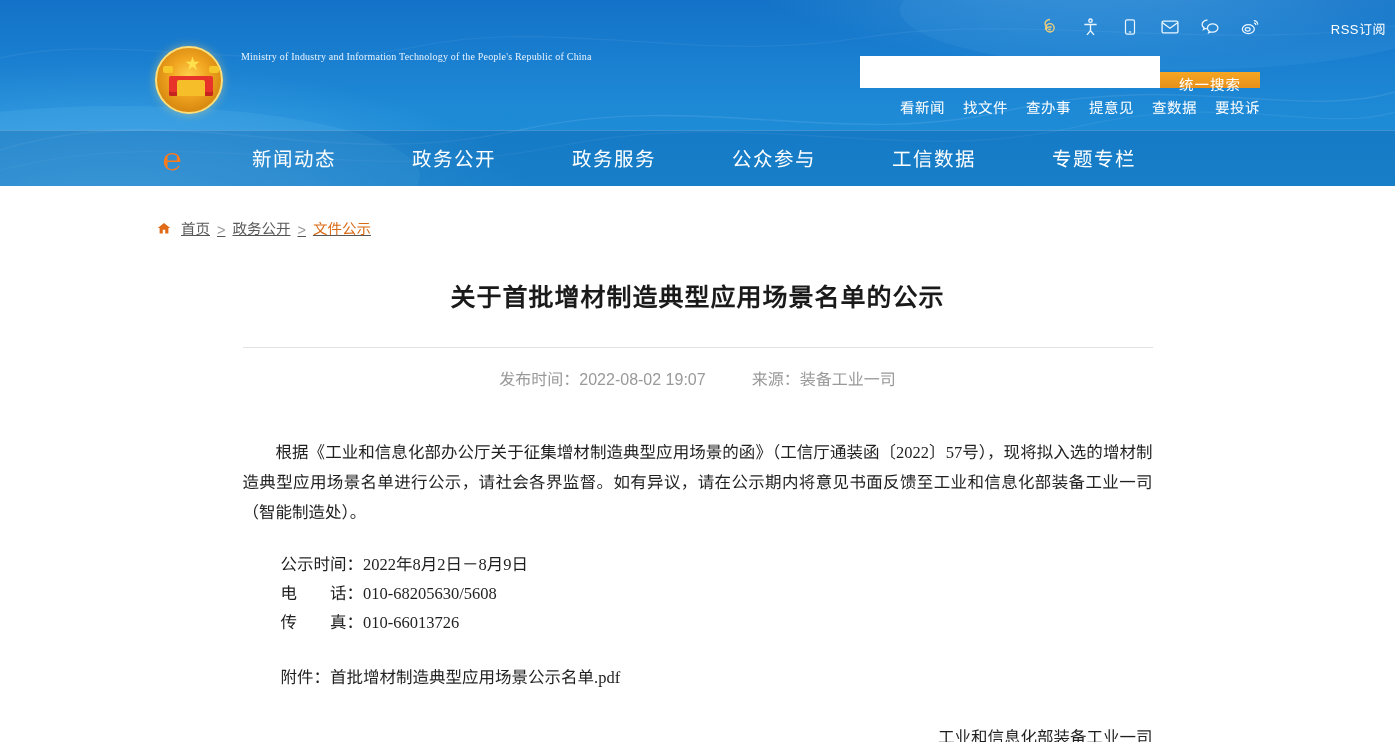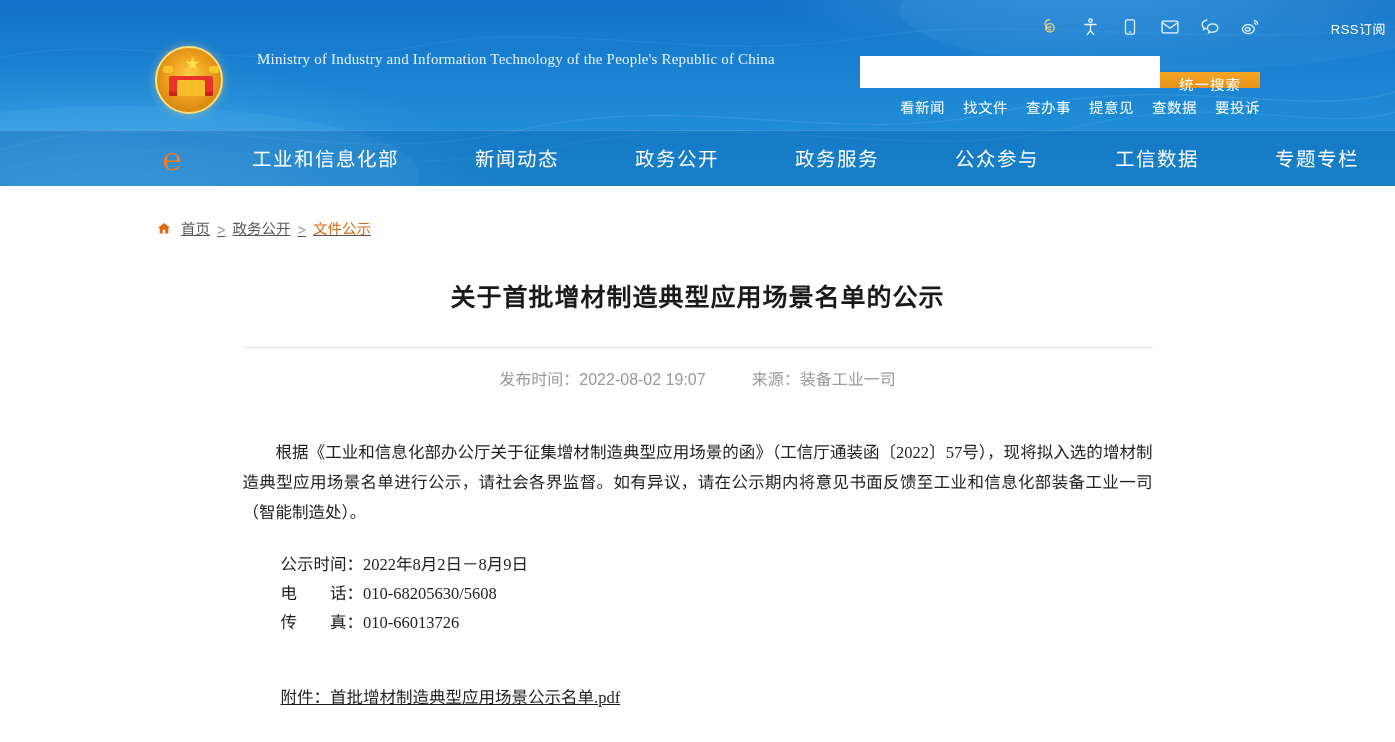--- a/index.html
+++ b/index.html
@@ -72,23 +72,22 @@
   .emblem .ears i { position:absolute; width:10px; height:7px; background:#f6c528; border-radius:2px; }
   .emblem .ears i:nth-child(1){ left:0; }
   .emblem .ears i:nth-child(2){ left:46px; }
   .brand-text { padding-top: 2px; }
   .brand-cn {
     color: #ffffff; font-size: 35px; font-weight: bold; letter-spacing: 2.5px;
     line-height: 44px; text-shadow: 0 1px 3px rgba(0,40,90,.35);
     font-family: "Liberation Serif", "DejaVu Serif", serif;
   }
   .brand-en {
-    color: #e7f3ff; font-size: 15px; letter-spacing: .2px; margin-top: 3px;
+    color: #e7f3ff; font-size: 10px; letter-spacing: .2px; margin-top: 3px;
     font-family: "Liberation Serif", "DejaVu Serif", serif;
-    margin-left: 16px;
   }
 
   .search-wrap {
     position: absolute; right: 135px; top: 56px; z-index: 4;
     display: flex; align-items: stretch;
   }
   .search-input {
     width: 300px; height: 32px;
     border: none; outline: none; padding: 0 10px;
     font-size: 14px; background: #ffffff; color: #333;
@@ -153,21 +152,21 @@
     color: #999999; font-size: 16px; padding: 18px 0 0 0;
   }
   .article-body {
     margin-top: 48px; color: #1f1f1f; font-size: 16.5px; line-height: 30px;
     font-family: "Liberation Serif", "DejaVu Serif", serif;
   }
   .article-body p { margin: 8px 0 22px 0; text-align: justify; }
   .p-indent { text-indent: 2em; }
   .info-block { margin: 0 0 8px 0; padding-left: 38px; line-height: 29px; }
   .info-block .row { white-space: pre; }
-  .attach { padding-left: 38px; margin-top: 46px; text-decoration: underline; }
+  .attach { padding-left: 38px; margin-top: 26px; }
   .attach a { color: #1f1f1f; text-decoration: none; }
   .sign {
     margin-top: 30px; text-align: right; padding-right: 0px; color: #1f1f1f;
   }
 </style>
 </head>
 <body>
 
 <div class="site-header">
 
@@ -245,21 +244,20 @@
     <a href="#">找文件</a>
     <a href="#">查办事</a>
     <a href="#">提意见</a>
     <a href="#">查数据</a>
     <a href="#">要投诉</a>
   </div>
 
   <div class="main-nav">
     <div class="nav-logo">℮</div>
     <div class="nav-items">
-      <a href="#">工业和信息化部</a>
       <a href="#">新闻动态</a>
       <a href="#">政务公开</a>
       <a href="#">政务服务</a>
       <a href="#">公众参与</a>
       <a href="#">工信数据</a>
       <a href="#">专题专栏</a>
     </div>
   </div>
 </div>
 

